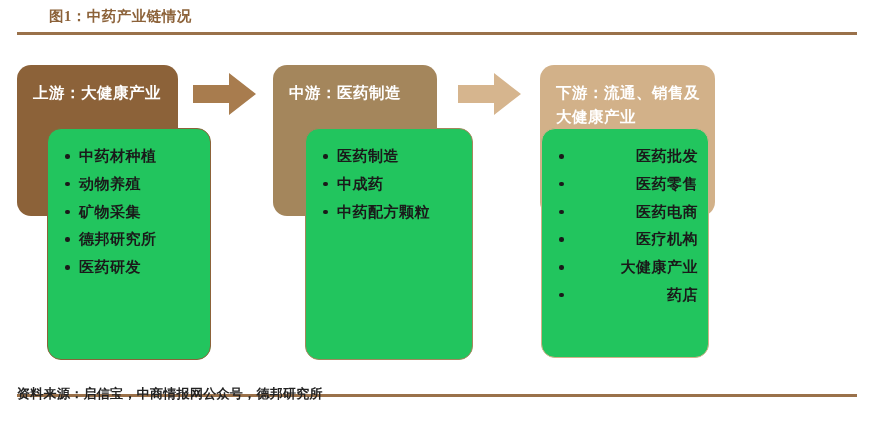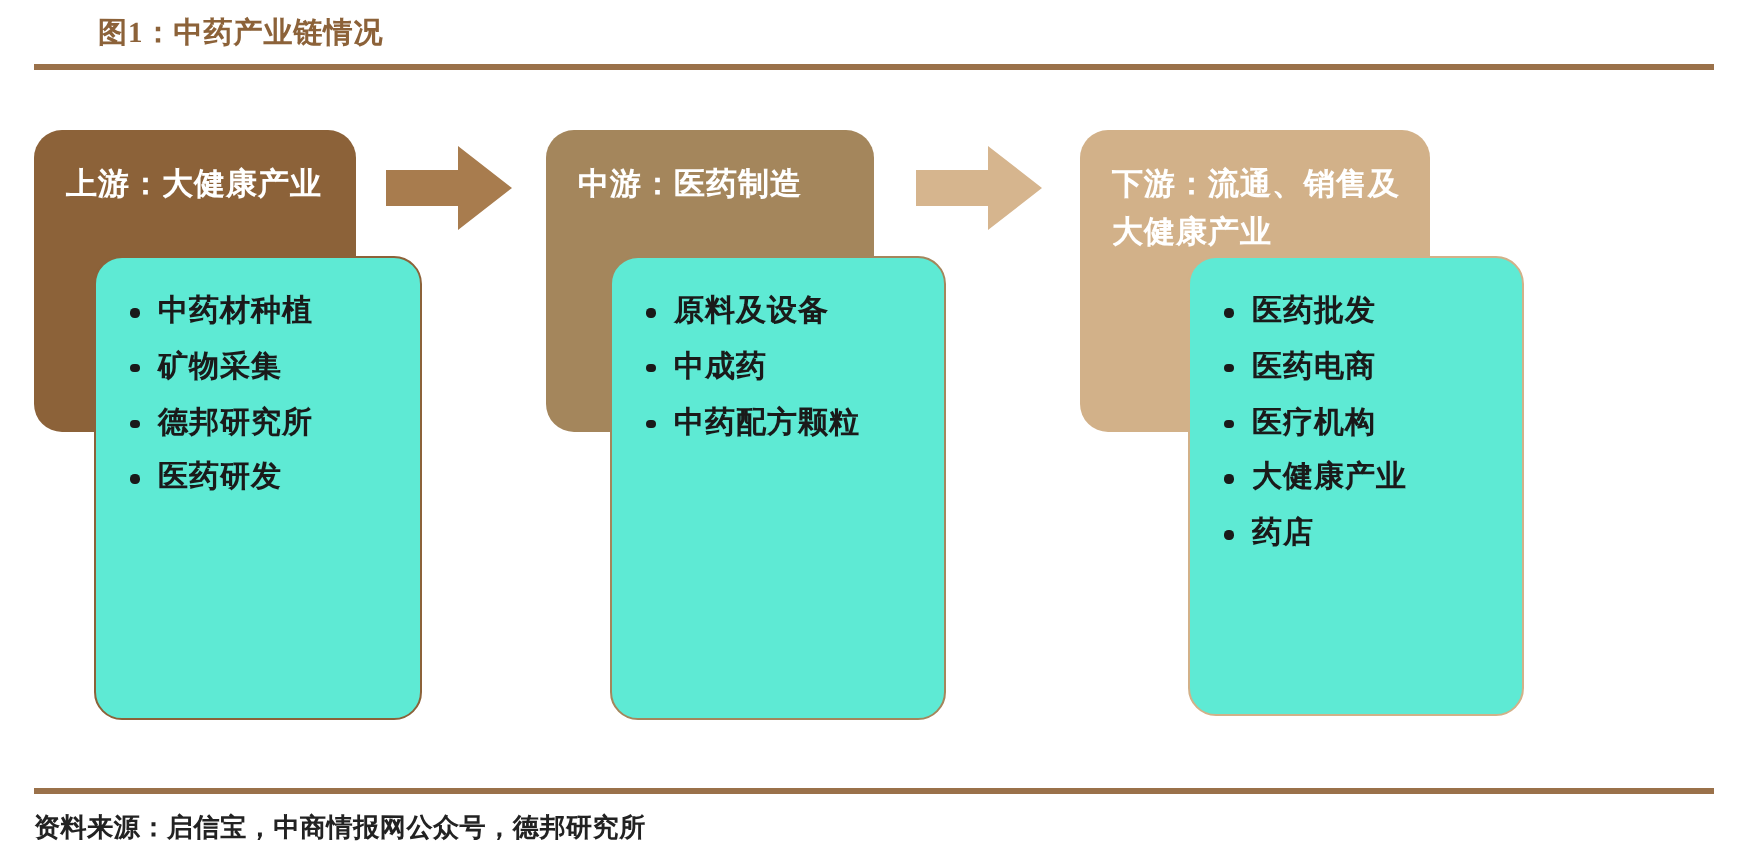--- a/index.html
+++ b/index.html
@@ -39,21 +39,21 @@
     position: absolute;
     left: 17px;
     top: 394px;
     width: 840px;
     height: 2.5px;
     background: #9A714A;
   }
   .source-note {
     position: absolute;
     left: 17px;
-    top: 405px;
+    top: 385px;
     font-size: 13px;
     font-weight: bold;
     color: #222222;
     letter-spacing: 0.3px;
     white-space: nowrap;
     text-align: right;
   }
 
   
   .stage-header {
@@ -67,29 +67,29 @@
     line-height: 1.55;
     letter-spacing: 0.5px;
   }
   .stage-header.upstream   { left: 17px;  top: 65px; width: 161px; height: 151px; background: #8C6239; }
   .stage-header.midstream  { left: 273px; top: 65px; width: 164px; height: 151px; background: #A4865C; }
   .stage-header.downstream { left: 540px; top: 65px; width: 175px; height: 151px; background: #D2B189; }
 
   
   .item-card {
     position: absolute;
-    background: #5eead4;
+    background: #22c55e;
     border-radius: 14px;
     box-sizing: border-box;
     padding: 14px 10px 10px 16px;
     font-family: Liberation Serif, serif;
   }
   .item-card.c1 { left: 47px;  top: 128px; width: 164px; height: 232px; border: 1.6px solid #8C6239; }
   .item-card.c2 { left: 305px; top: 128px; width: 168px; height: 232px; border: 1.6px solid #A4865C; }
-  .item-card.c3 { left: 594px; top: 128px; width: 168px; height: 230px; border: 1.6px solid #D2B189; }
+  .item-card.c3 { left: 541px; top: 128px; width: 168px; height: 230px; border: 1.6px solid #D2B189; text-align: right; }
 
   .item-list {
     list-style: none;
     margin: 0;
     padding: 0;
   }
   .item-list li {
     position: relative;
     padding-left: 15px;
     font-size: 15px;
@@ -147,37 +147,39 @@
   </svg>
 </div>
 
 <div class="stage-header downstream">
   <span>下游：流通、销售及大健康产业</span>
 </div>
 
 <div class="item-card c1">
   <ul class="item-list">
     <li>中药材种植</li>
+    <li>动物养殖</li>
     <li>矿物采集</li>
     <li>德邦研究所</li>
     <li>医药研发</li>
   </ul>
 </div>
 
 <div class="item-card c2">
   <ul class="item-list">
-    <li>原料及设备</li>
+    <li>医药制造</li>
     <li>中成药</li>
     <li>中药配方颗粒</li>
   </ul>
 </div>
 
 <div class="item-card c3">
   <ul class="item-list">
     <li>医药批发</li>
+    <li>医药零售</li>
     <li>医药电商</li>
     <li>医疗机构</li>
     <li>大健康产业</li>
     <li>药店</li>
   </ul>
 </div>
 
 <div class="rule-bottom"></div>
 <div class="source-note">资料来源：启信宝，中商情报网公众号，德邦研究所</div>
 

